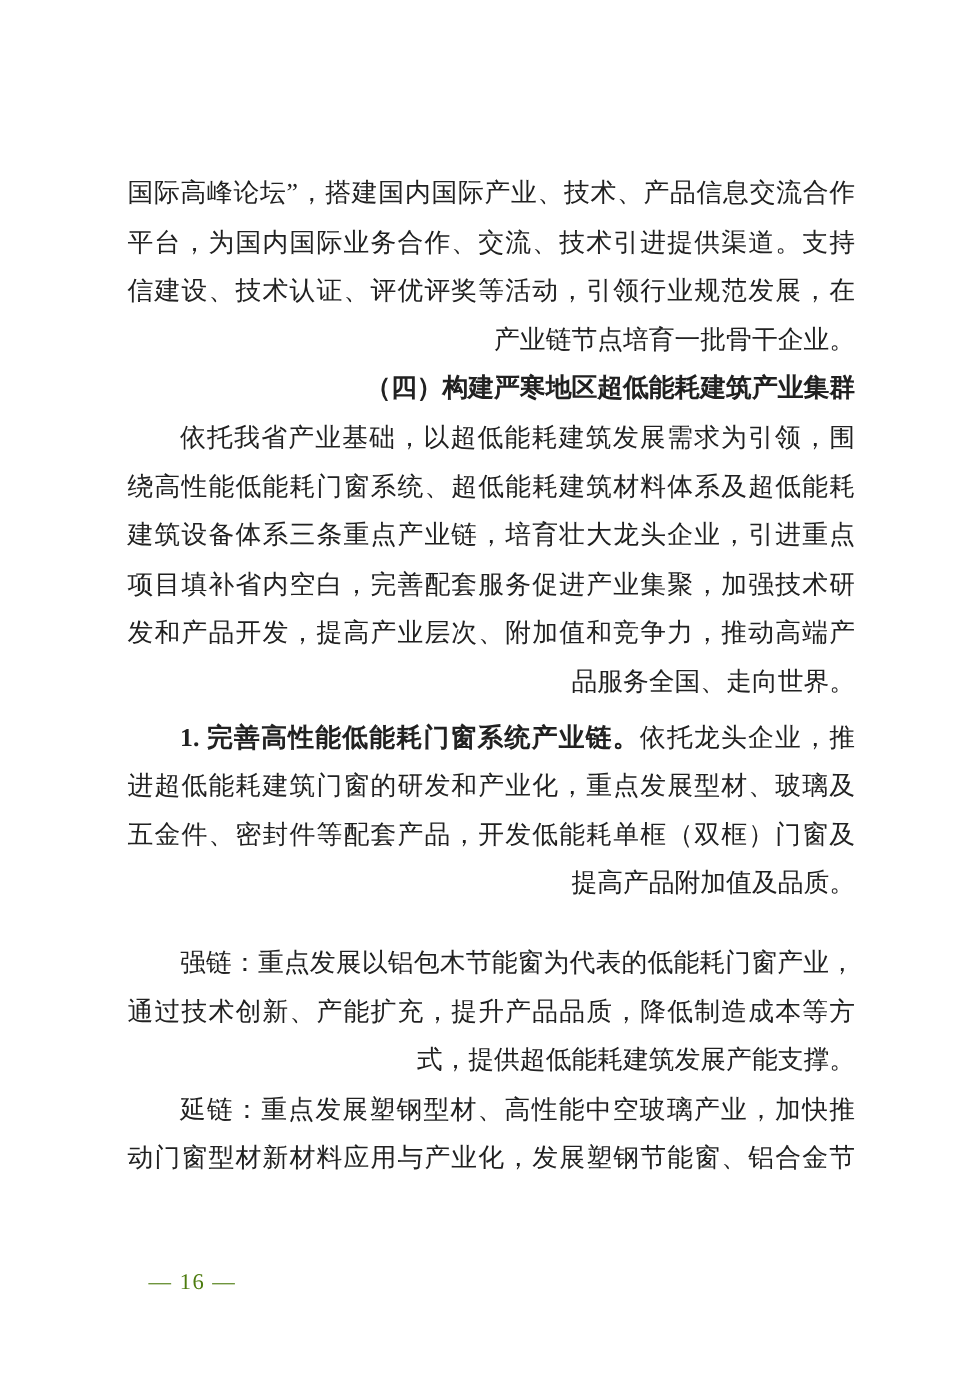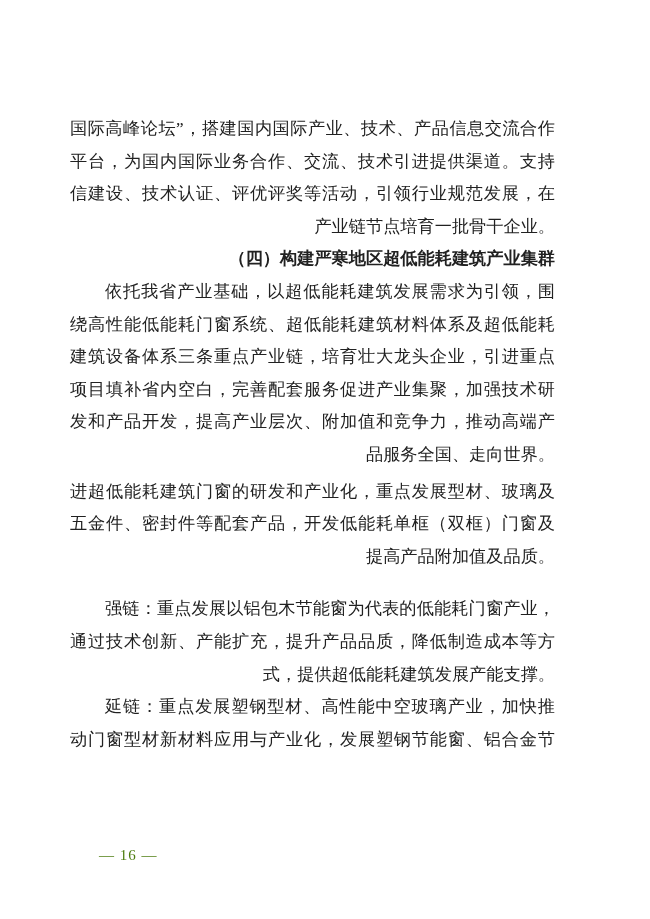--- a/index.html
+++ b/index.html
@@ -11,21 +11,21 @@
     position: relative;
     width: 650px;
     height: 919px;
     background: #ffffff;
     overflow: hidden;
     font-family: "Liberation Serif", "DejaVu Serif", serif;
     color: #212121;
   }
   .text-block {
     position: absolute;
-    left: 70px;
+    left: 85px;
     top: 113px;
     width: 485px;
   }
   .para {
     margin: 0;
     padding: 0;
   }
   
   .para-chain-1 { margin-top: 4px; }
   .para-strengthen-chain { margin-top: 20px; }
@@ -75,20 +75,21 @@
       </div>
       <div class="para para-overview">
         <div class="line fill indent"><span>依托我省产业基础，以超低能耗建筑发展需求为引领，围</span></div>
         <div class="line fill"><span>绕高性能低能耗门窗系统、超低能耗建筑材料体系及超低能耗</span></div>
         <div class="line fill"><span>建筑设备体系三条重点产业链，培育壮大龙头企业，引进重点</span></div>
         <div class="line fill"><span>项目填补省内空白，完善配套服务促进产业集聚，加强技术研</span></div>
         <div class="line fill"><span>发和产品开发，提高产业层次、附加值和竞争力，推动高端产</span></div>
         <div class="line"><span>品服务全国、走向世界。</span></div>
       </div>
       <div class="para para-chain-1">
+        <div class="line fill indent"><span class="bold">1. 完善高性能低能耗门窗系统产业链。</span><span>依托龙头企业，推</span></div>
         <div class="line fill"><span>进超低能耗建筑门窗的研发和产业化，重点发展型材、玻璃及</span></div>
         <div class="line fill"><span>五金件、密封件等配套产品，开发低能耗单框（双框）门窗及</span></div>
         <div class="line"><span>提高产品附加值及品质。</span></div>
       </div>
       <div class="para para-strengthen-chain">
         <div class="line fill indent"><span>强链：重点发展以铝包木节能窗为代表的低能耗门窗产业，</span></div>
         <div class="line fill"><span>通过技术创新、产能扩充，提升产品品质，降低制造成本等方</span></div>
         <div class="line"><span>式，提供超低能耗建筑发展产能支撑。</span></div>
       </div>
       <div class="para para-extend-chain">

